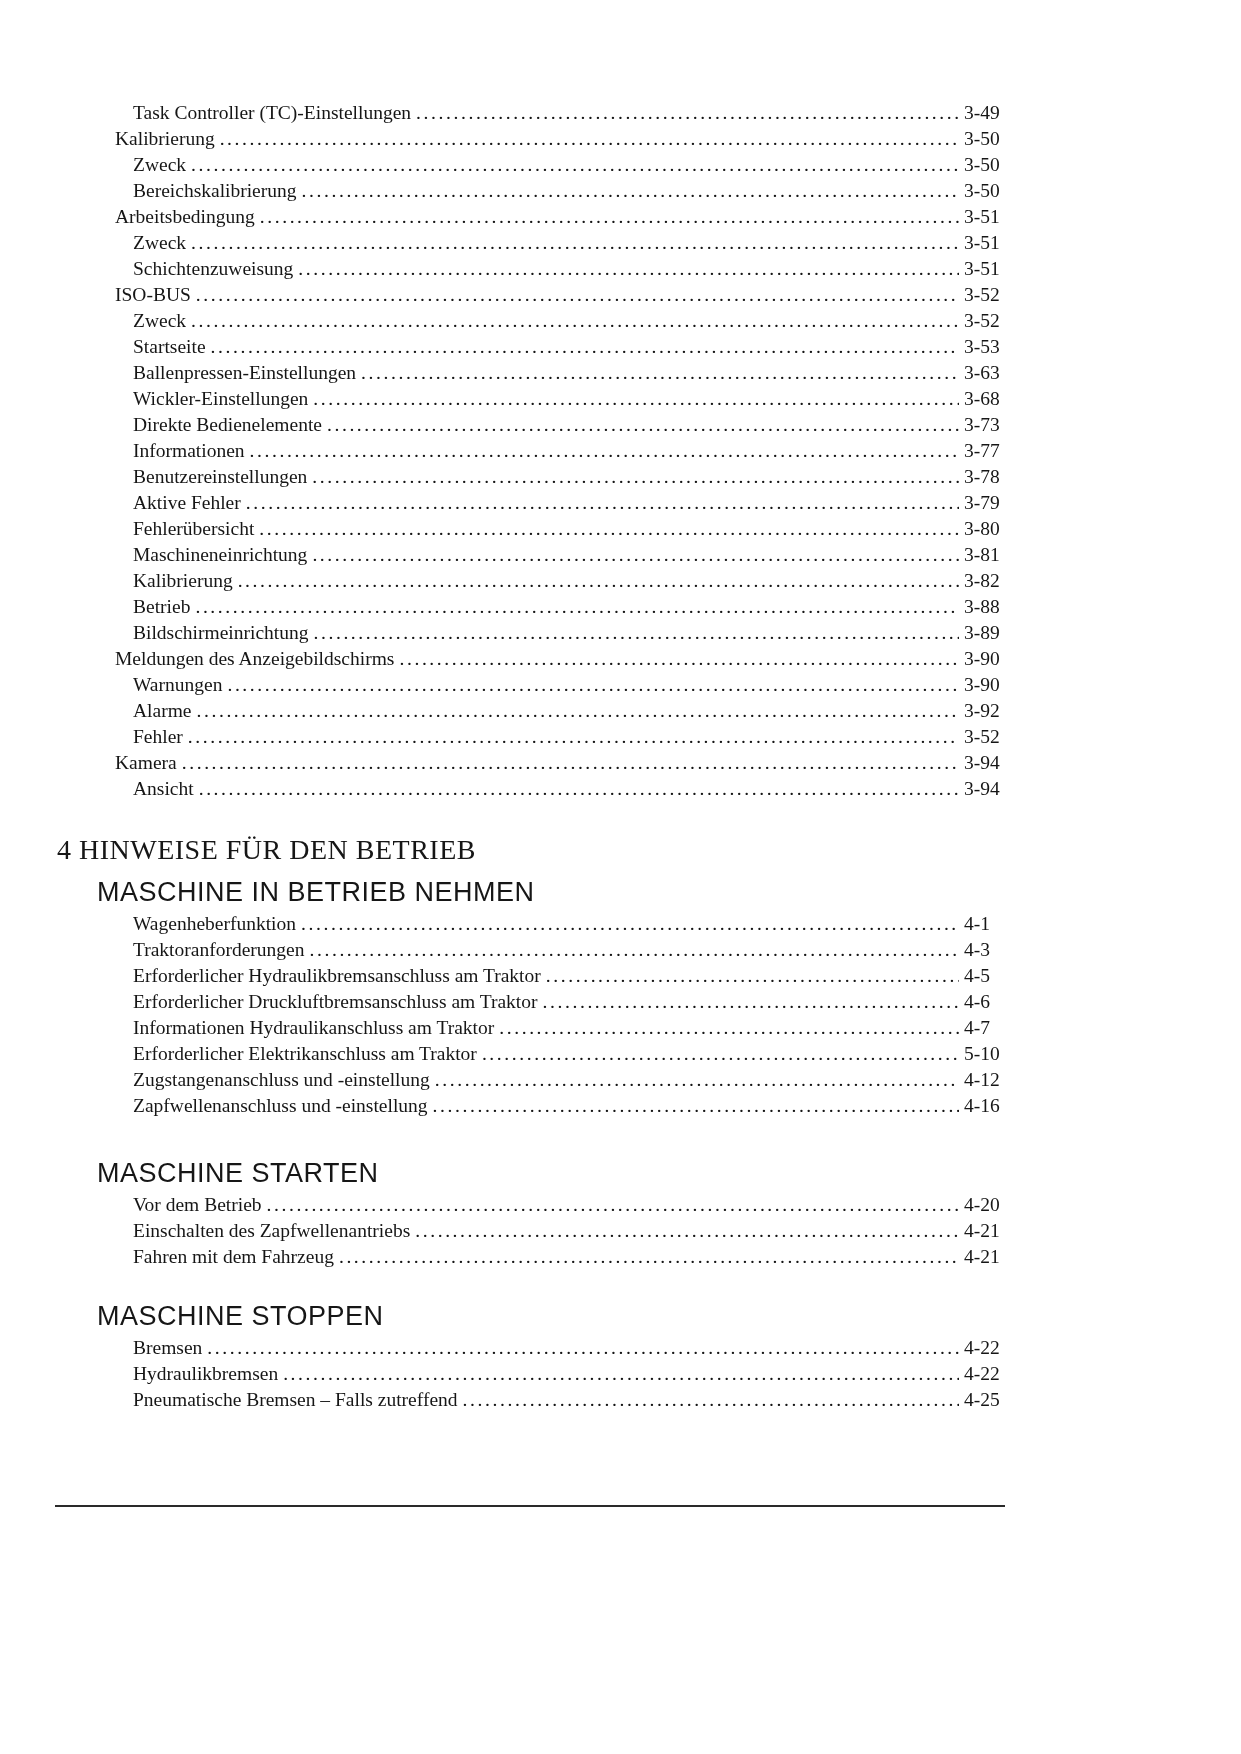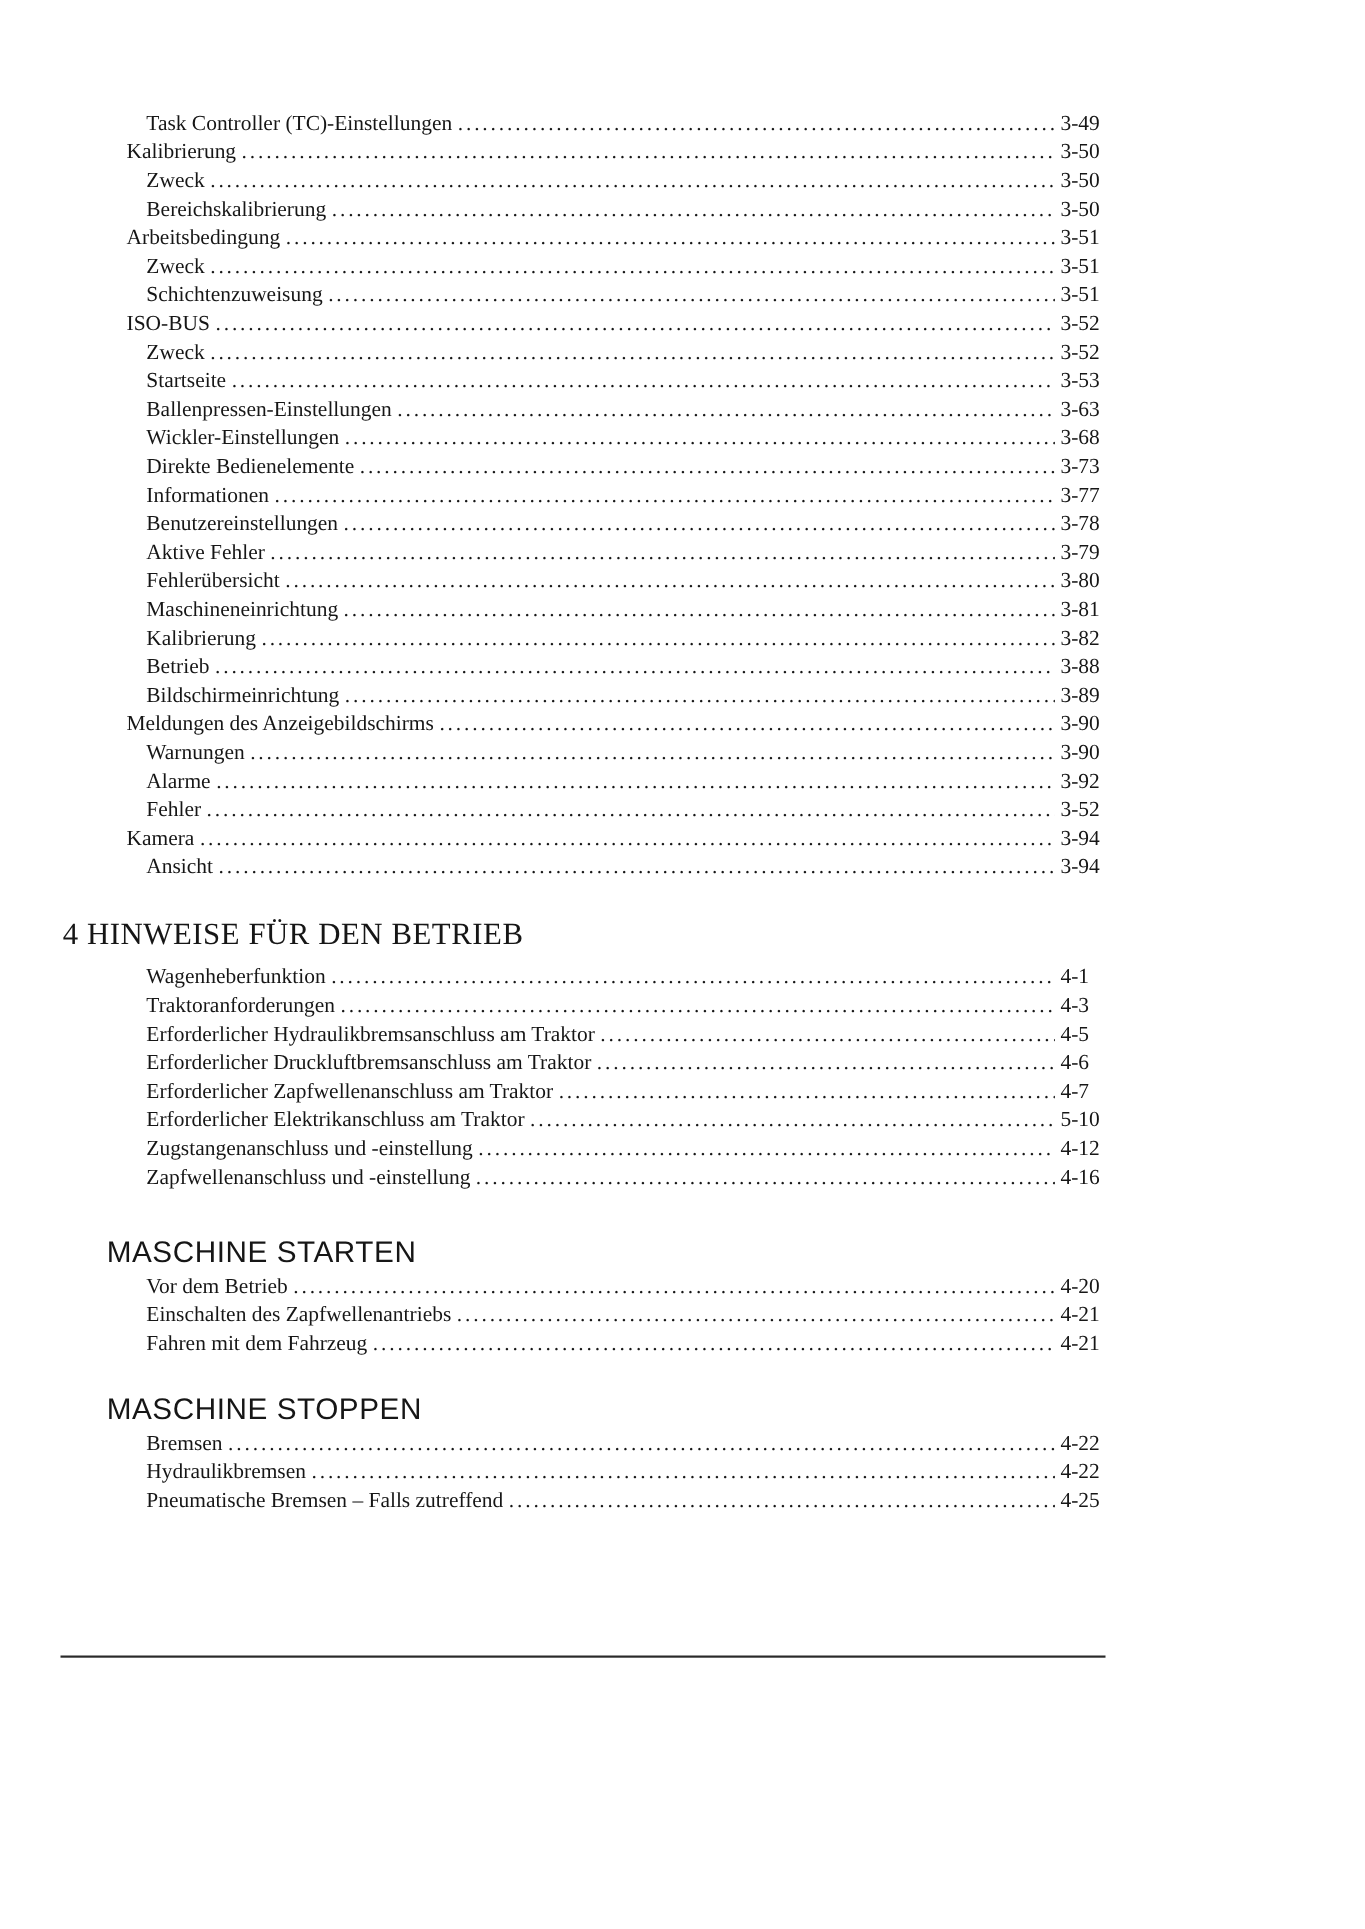--- a/index.html
+++ b/index.html
@@ -210,20 +210,21 @@
     <div class="toc-row lvl2">
         <span class="toc-title">Ansicht</span>
         <span class="toc-dots"></span>
         <span class="toc-page">3-94</span>
       </div>
   </div>
 
   <h1 class="chapter-heading">4 HINWEISE FÜR DEN BETRIEB</h1>
 
   <div class="section section-1">
+    <h2 class="section-heading">MASCHINE IN BETRIEB NEHMEN</h2>
     <div class="toc-row lvl2">
         <span class="toc-title">Wagenheberfunktion</span>
         <span class="toc-dots"></span>
         <span class="toc-page">4-1</span>
       </div>
     <div class="toc-row lvl2">
         <span class="toc-title">Traktoranforderungen</span>
         <span class="toc-dots"></span>
         <span class="toc-page">4-3</span>
       </div>
@@ -231,21 +232,21 @@
         <span class="toc-title">Erforderlicher Hydraulikbremsanschluss am Traktor</span>
         <span class="toc-dots"></span>
         <span class="toc-page">4-5</span>
       </div>
     <div class="toc-row lvl2">
         <span class="toc-title">Erforderlicher Druckluftbremsanschluss am Traktor</span>
         <span class="toc-dots"></span>
         <span class="toc-page">4-6</span>
       </div>
     <div class="toc-row lvl2">
-        <span class="toc-title">Erforderlicher Zapfwellenanschluss am Traktor</span>
+        <span class="toc-title">Informationen Hydraulikanschluss am Traktor</span>
         <span class="toc-dots"></span>
         <span class="toc-page">4-7</span>
       </div>
     <div class="toc-row lvl2">
         <span class="toc-title">Erforderlicher Elektrikanschluss am Traktor</span>
         <span class="toc-dots"></span>
         <span class="toc-page">5-10</span>
       </div>
     <div class="toc-row lvl2">
         <span class="toc-title">Zugstangenanschluss und -einstellung</span>

